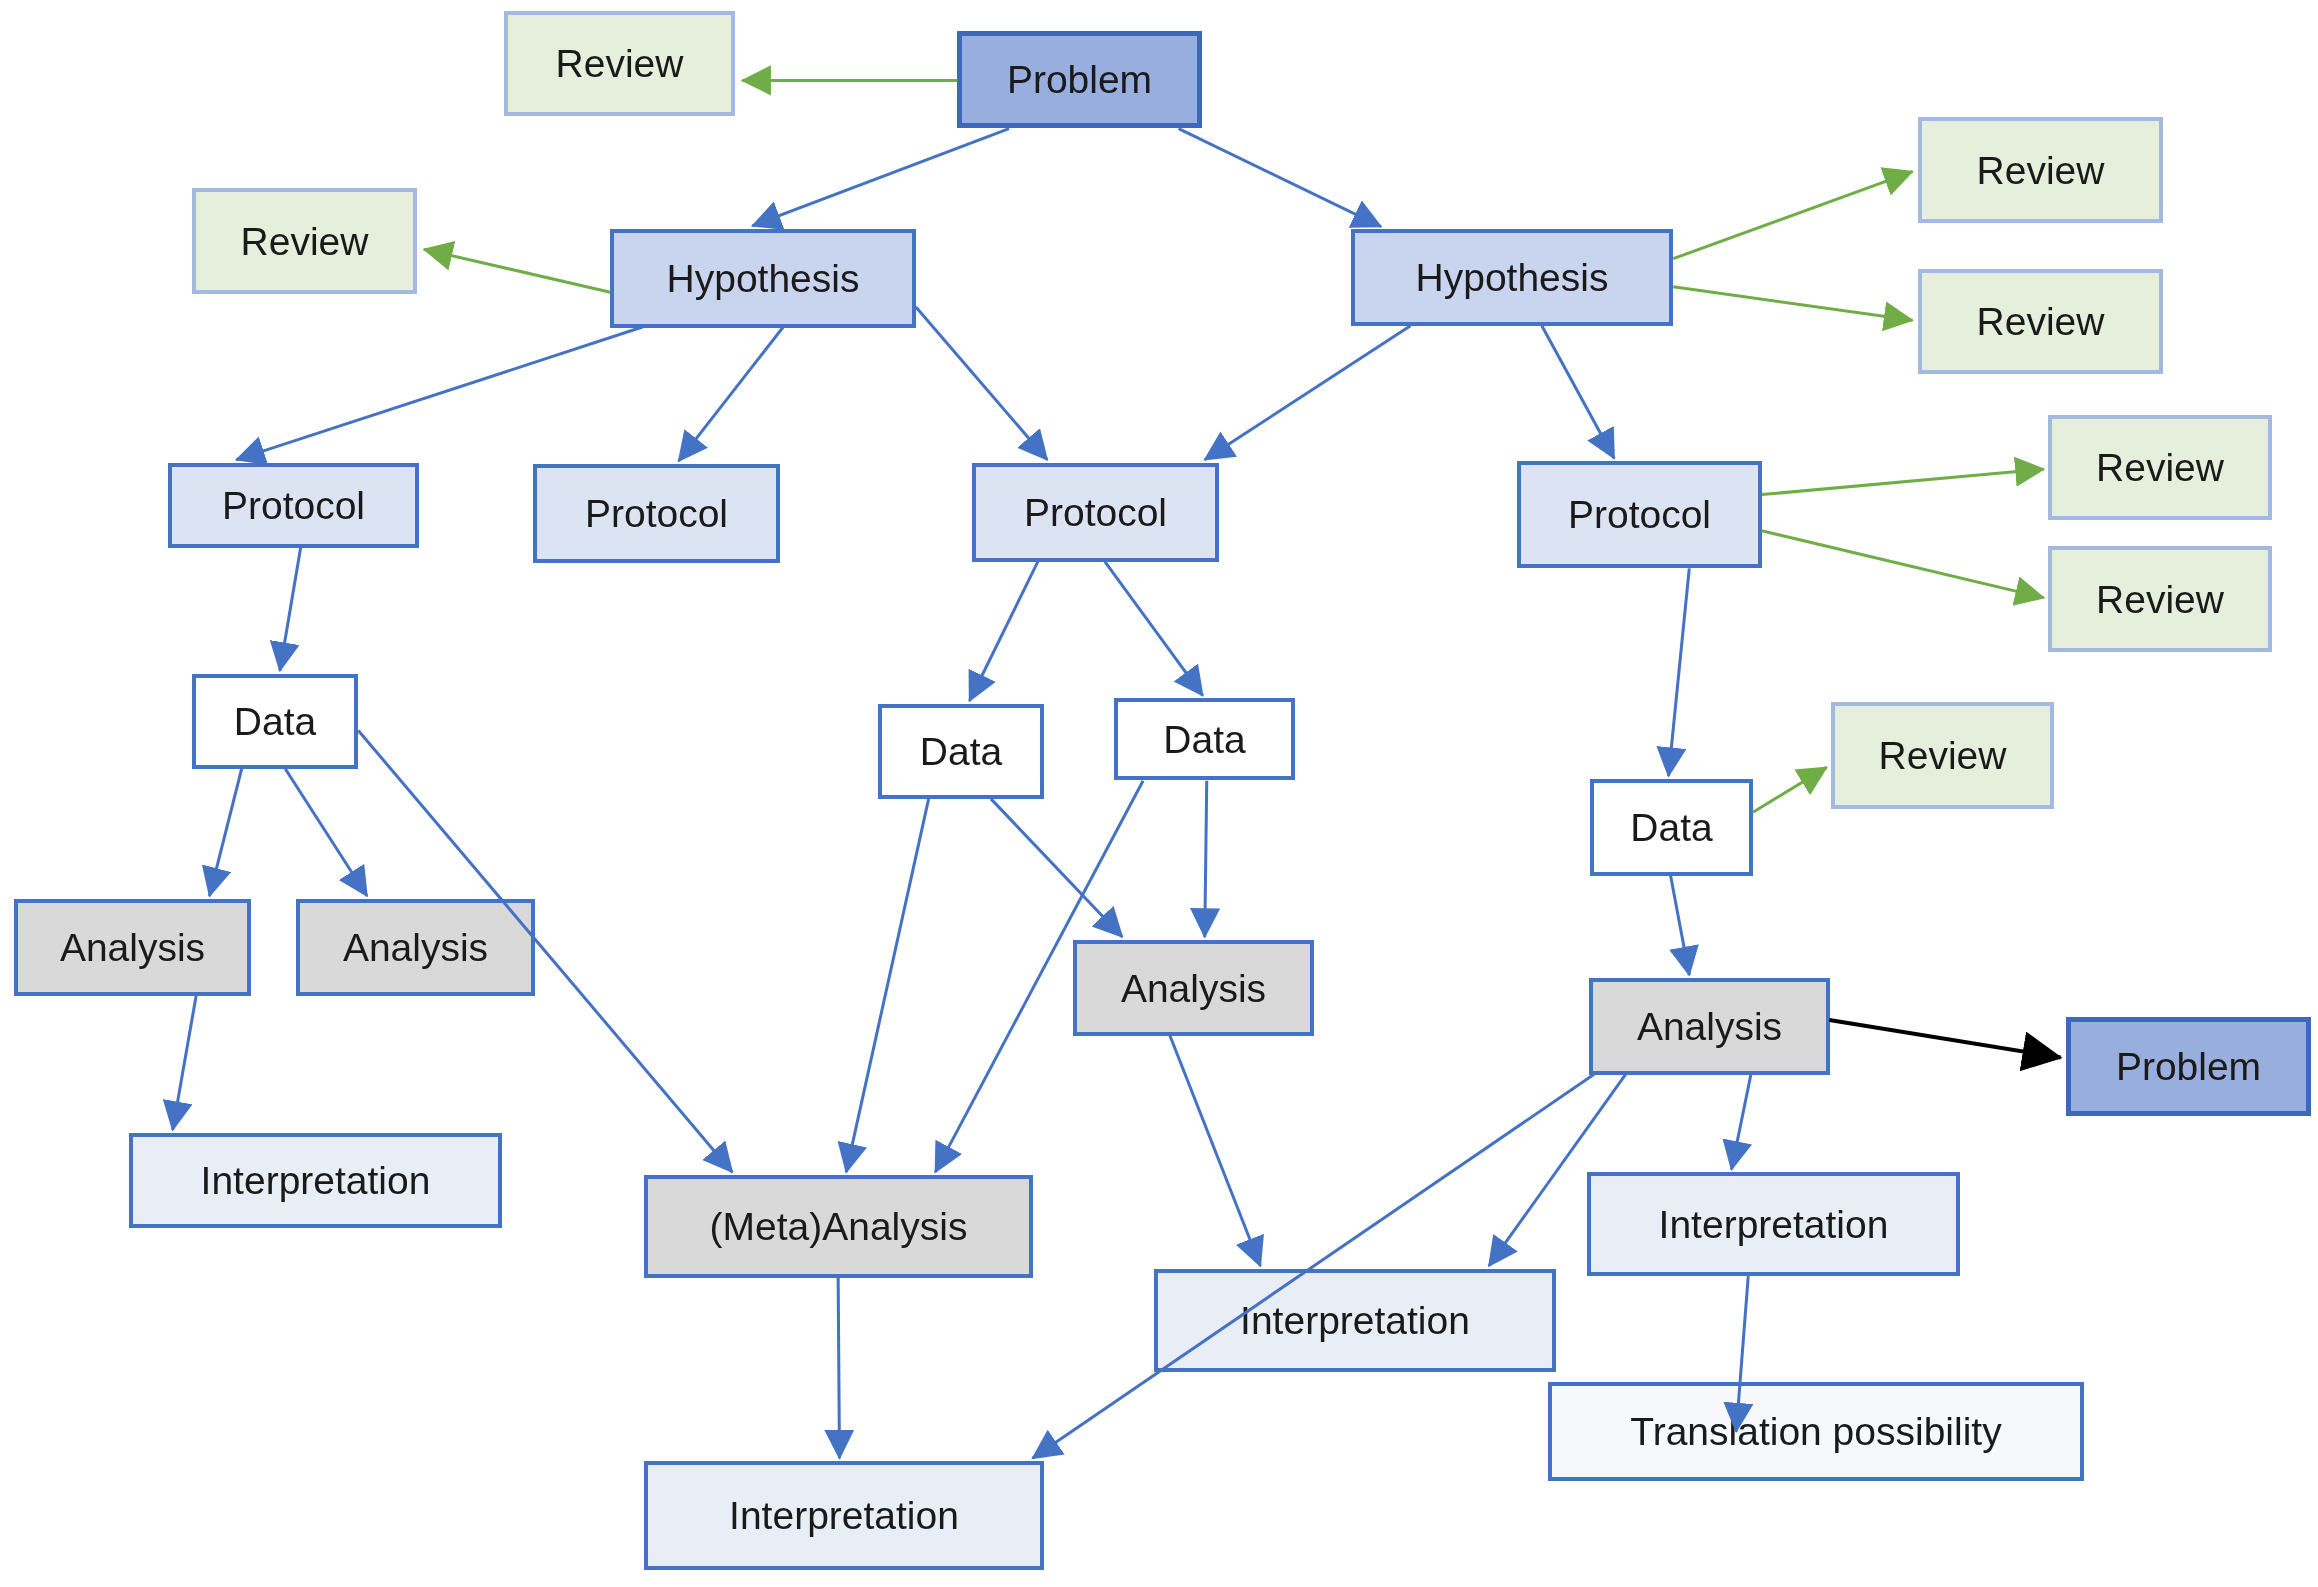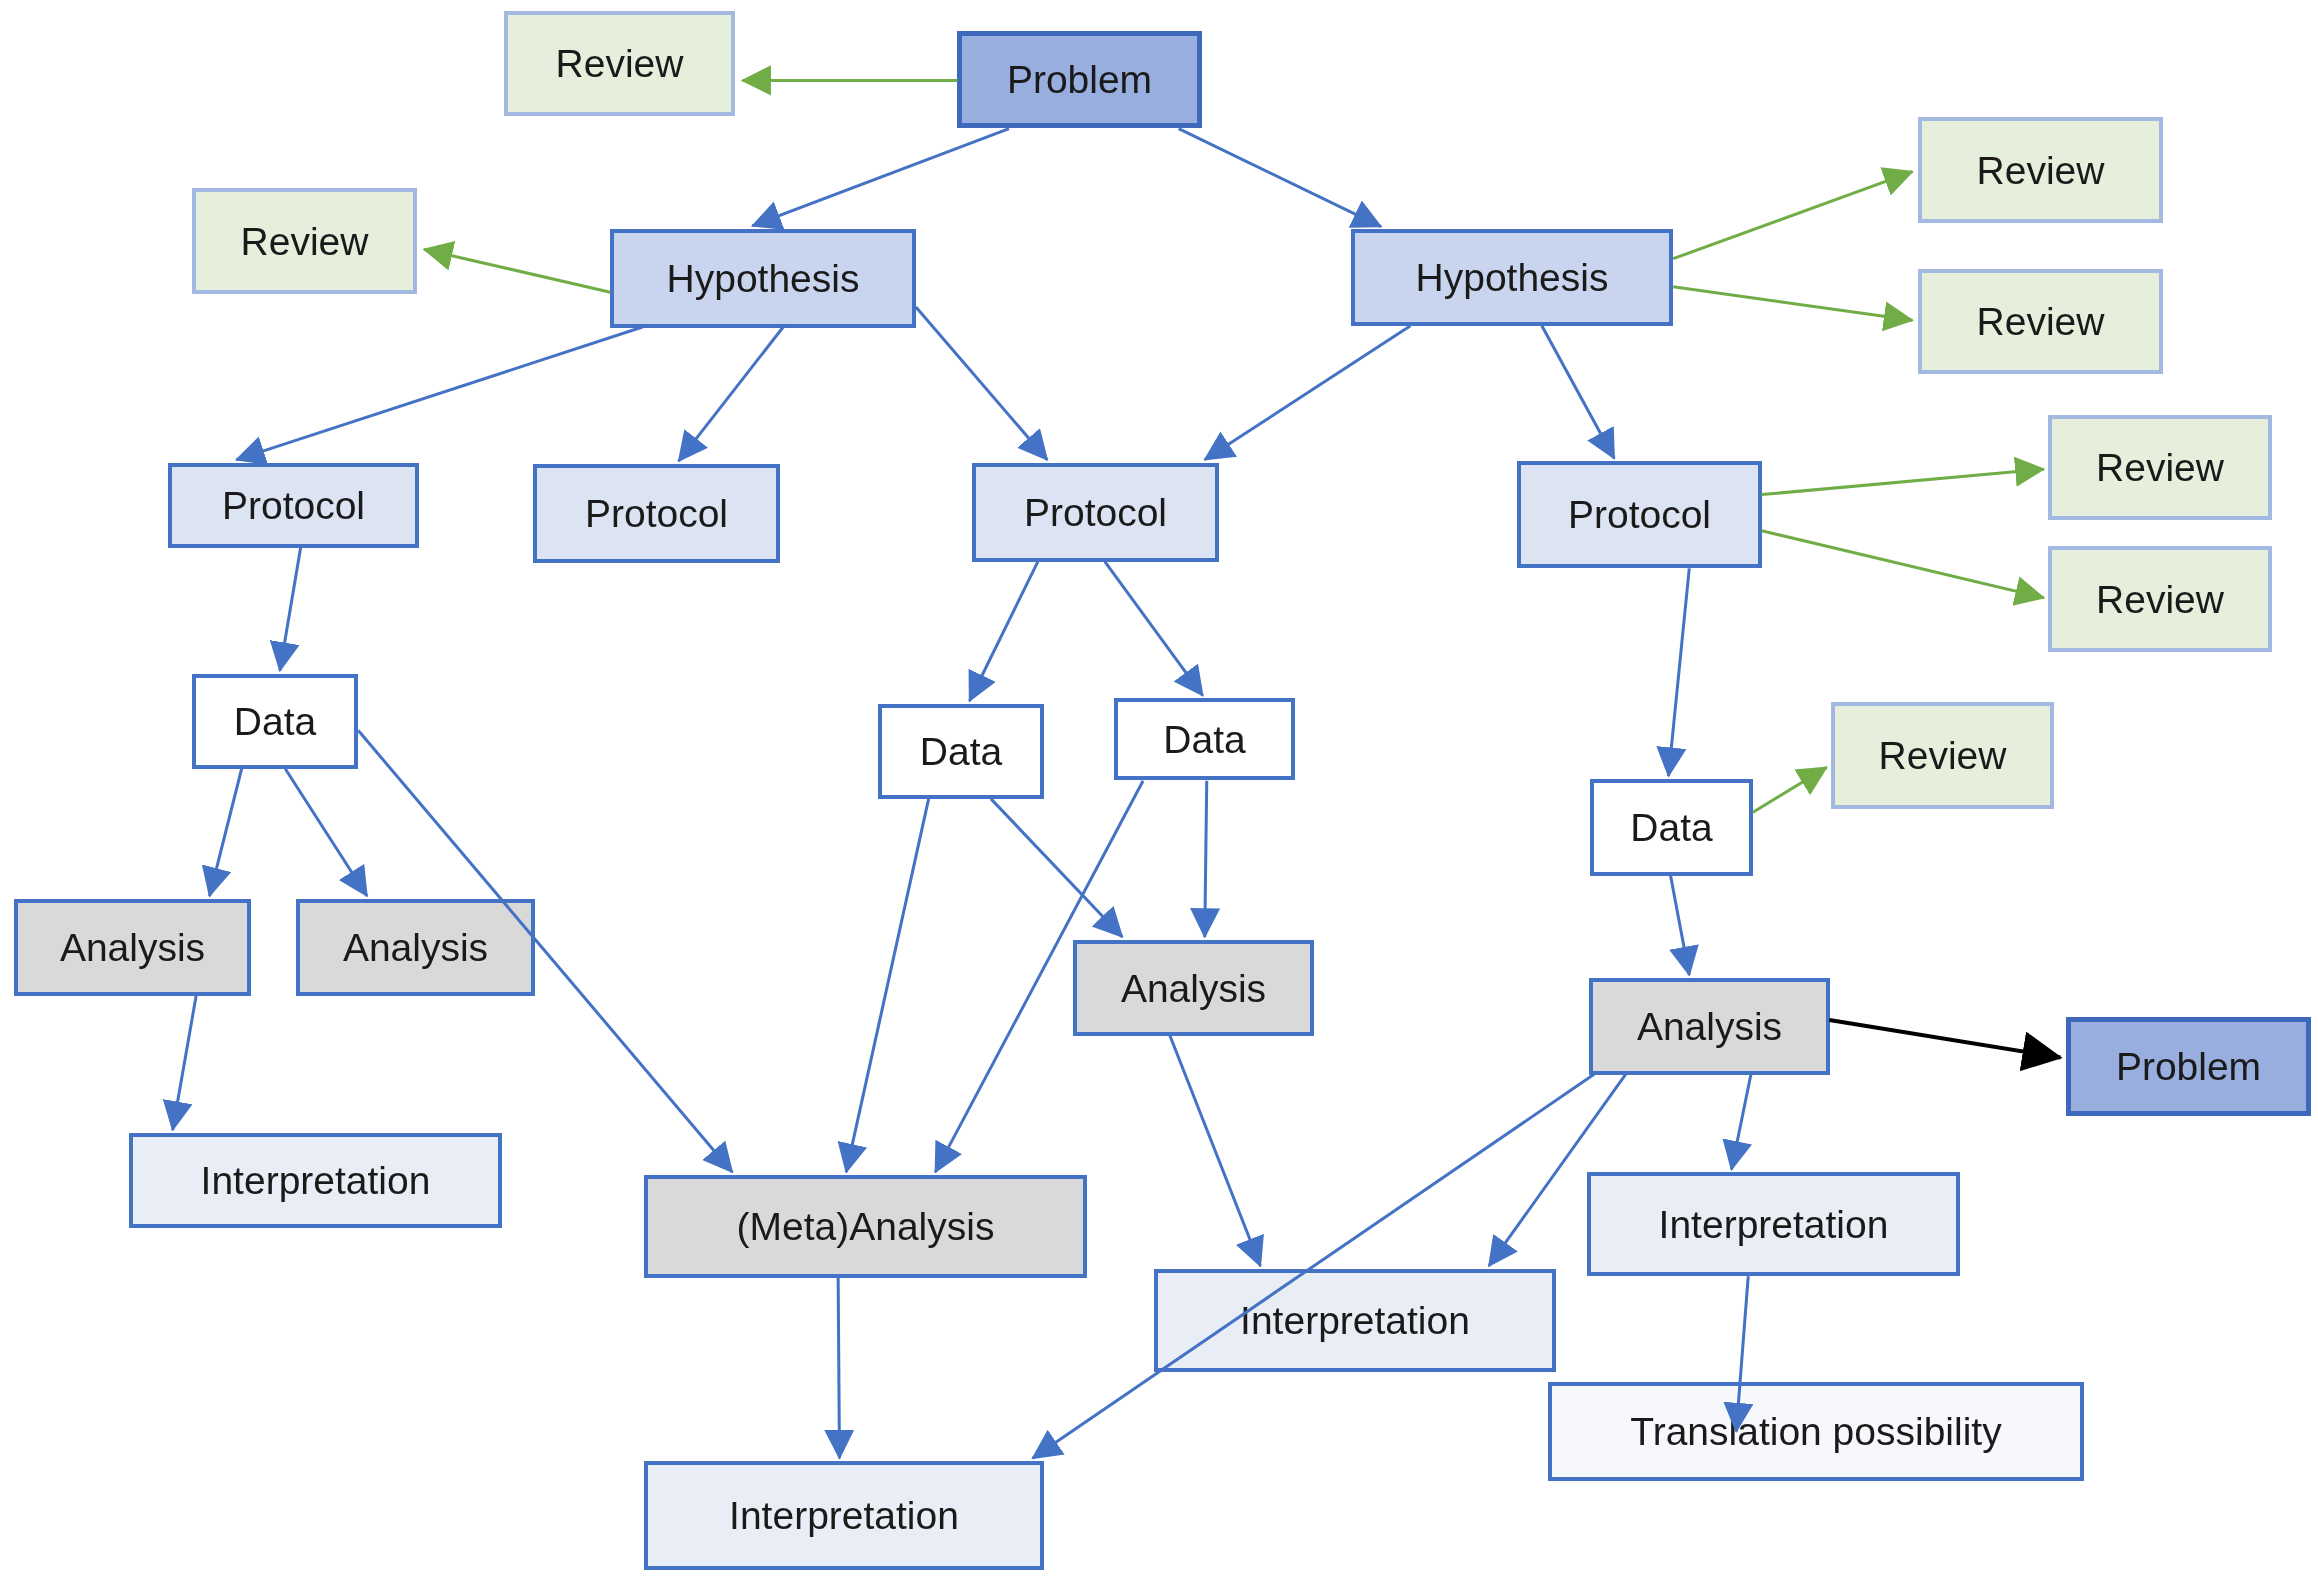--- a/index.html
+++ b/index.html
@@ -158,21 +158,21 @@
       </div>
       <div class="node" style="left: 1589px; top: 978px; width: 241px; height: 97px; background: rgb(217, 217, 217); border: 4px solid rgb(68, 114, 196);">
         <span class="label">Analysis</span>
       </div>
       <div class="node" style="left: 2066px; top: 1017px; width: 245px; height: 99px; background: rgb(151, 174, 222); border: 5.4px solid rgb(62, 104, 188);">
         <span class="label">Problem</span>
       </div>
       <div class="node" style="left: 129px; top: 1133px; width: 373px; height: 95px; background: rgb(233, 237, 245); border: 4px solid rgb(68, 114, 196);">
         <span class="label">Interpretation</span>
       </div>
-      <div class="node" style="left: 644px; top: 1175px; width: 443px; height: 103px; background: rgb(217, 217, 217); border: 4px solid rgb(68, 114, 196);">
+      <div class="node" style="left: 644px; top: 1175px; width: 389px; height: 103px; background: rgb(217, 217, 217); border: 4px solid rgb(68, 114, 196);">
         <span class="label">(Meta)Analysis</span>
       </div>
       <div class="node" style="left: 1154px; top: 1269px; width: 402px; height: 103px; background: rgb(233, 237, 245); border: 4px solid rgb(68, 114, 196);">
         <span class="label">Interpretation</span>
       </div>
       <div class="node" style="left: 1587px; top: 1172px; width: 373px; height: 104px; background: rgb(233, 237, 245); border: 4px solid rgb(68, 114, 196);">
         <span class="label">Interpretation</span>
       </div>
       <div class="node" style="left: 644px; top: 1461px; width: 400px; height: 109px; background: rgb(233, 237, 245); border: 4px solid rgb(68, 114, 196);">
         <span class="label">Interpretation</span>

